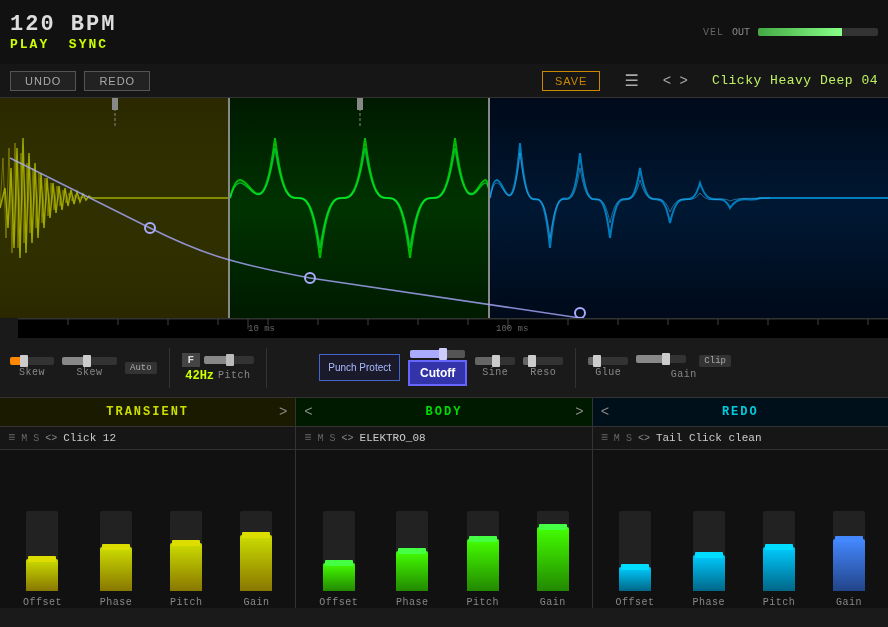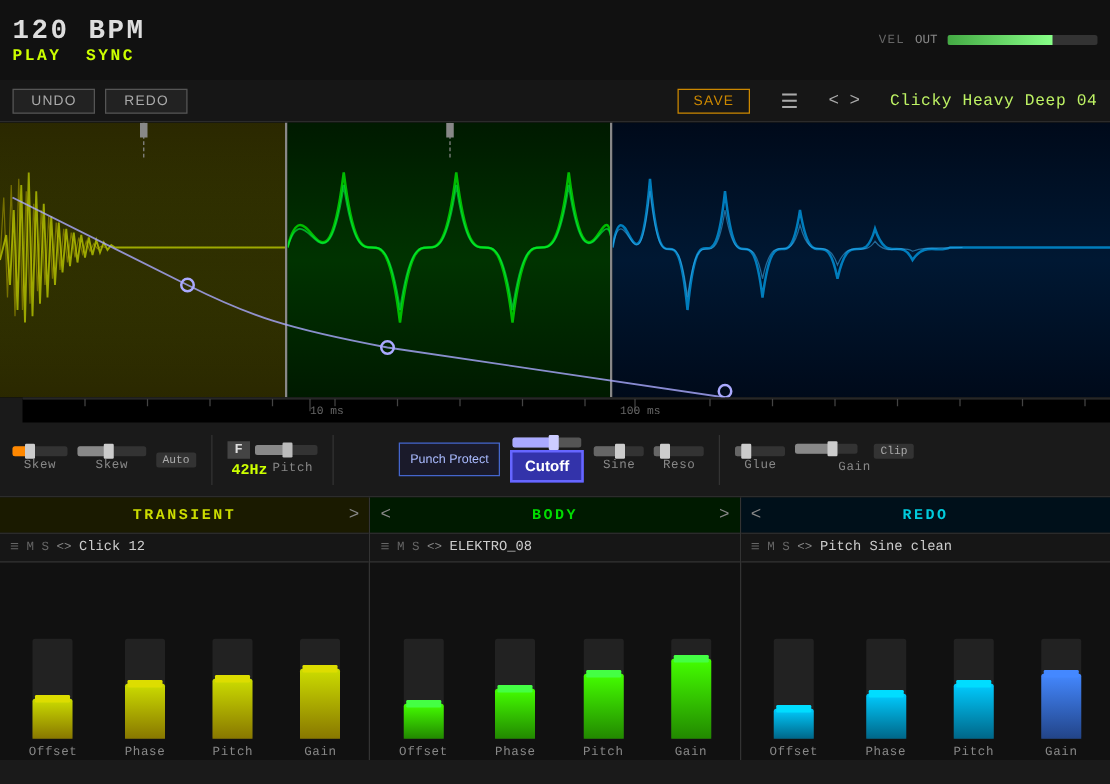--- a/index.html
+++ b/index.html
@@ -640,21 +640,21 @@
   <div class="section section-tail">
     <div class="section-header">
       <span class="section-nav left">&lt;</span>
       <span class="section-title">REDO</span>
     </div>
     <div class="section-info">
       <span class="section-info-icon">≡</span>
       <span class="ms-label">M</span>
       <span class="ms-label">S</span>
       <span class="arrows-label">&lt;&gt;</span>
-      <span class="section-info-name">Pitch Sine clean</span>
+      <span class="section-info-name">Tail Click clean</span>
     </div>
     <div class="knobs-row">
 
       <div class="knob-group">
         <div class="fader-container">
           <div class="fader-fill fader-cyan" style="height:30%;"></div>
           <div class="fader-thumb thumb-cyan" style="bottom:calc(30% - 3px);"></div>
         </div>
         <span class="knob-label">Offset</span>
       </div>

